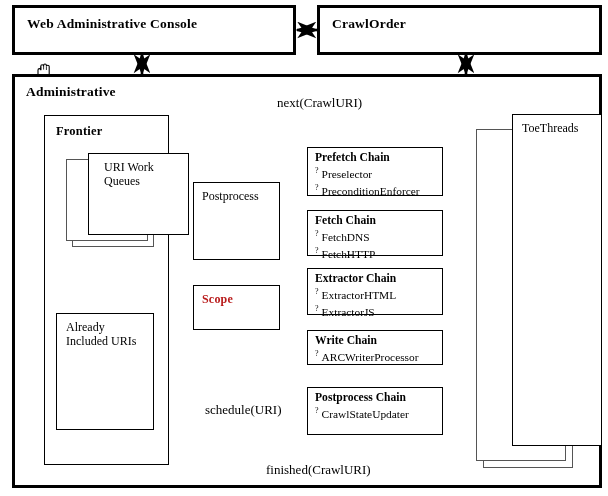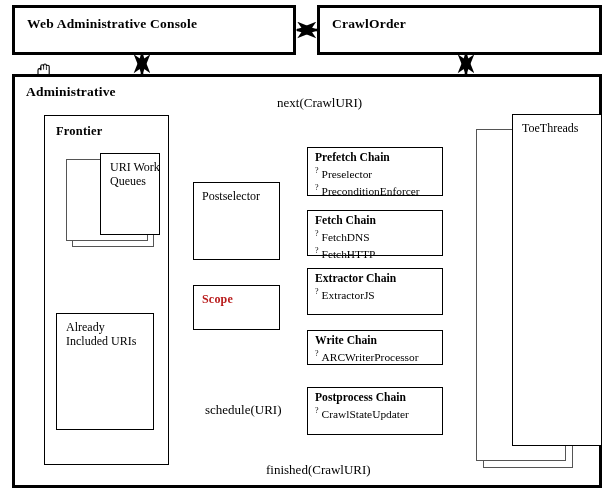--- a/index.html
+++ b/index.html
@@ -115,32 +115,32 @@
   </svg>
 
   <div class="box thick" style="left:12px;top:74px;width:590px;height:414px;"></div>
   <div class="lbl title-bold" style="left:26px;top:84px;">Administrative</div>
 
   <div class="box thin" style="left:44px;top:115px;width:125px;height:350px;border-width:1.6px;"></div>
   <div class="lbl title-bold" style="left:56px;top:124px;font-size:12.5px;">Frontier</div>
 
   <div class="stackshadow" style="left:72px;top:165px;width:82px;height:82px;"></div>
   <div class="stackshadow" style="left:66px;top:159px;width:82px;height:82px;"></div>
-  <div class="stacktop" style="left:56px;top:153px;width:60px;height:82px;">
+  <div class="stacktop" style="left:44px;top:153px;width:101px;height:82px;padding-left:6px;">
     <div class="cap">URI Work
 Queues</div>
   </div>
 
   <div class="box thin" style="left:56px;top:313px;width:98px;height:117px;border-width:1.4px;">
     <div class="boxcap" style="left:9px;top:6px;">Already
 Included URIs</div>
   </div>
 
   <div class="box thin" style="left:193px;top:182px;width:87px;height:78px;border-width:1.4px;">
-    <div class="boxcap" style="left:8px;top:6px;">Postselector</div>
+    <div class="boxcap" style="left:8px;top:6px;">Postprocess</div>
   </div>
 
   <div class="box thin" style="left:193px;top:285px;width:87px;height:45px;border-width:1.4px;">
     <div class="boxcap title-bold" style="left:8px;top:6px;font-size:12px;">Scope</div>
   </div>
 
   <div class="stackshadow" style="left:483px;top:136px;width:90px;height:332px;"></div>
   <div class="stackshadow" style="left:476px;top:129px;width:90px;height:332px;"></div>
   <div class="stacktop" style="left:468px;top:114px;width:90px;height:332px;">
     <div class="cap">ToeThreads</div>
@@ -158,20 +158,21 @@
     <div class="hd">Prefetch Chain</div>
     <ul>
       <li><span class="bul">?</span><span>Preselector</span></li>
       <li><span class="bul">?</span><span>PreconditionEnforcer</span></li>
     </ul>
   </div>
 
   <div class="chain" style="left:307px;top:268px;width:136px;height:47px;">
     <div class="hd">Extractor Chain</div>
     <ul>
+      <li><span class="bul">?</span><span>ExtractorHTML</span></li>
       <li><span class="bul">?</span><span>ExtractorJS</span></li>
     </ul>
   </div>
 
   <div class="chain" style="left:307px;top:330px;width:136px;height:35px;">
     <div class="hd">Write Chain</div>
     <ul>
       <li><span class="bul">?</span><span>ARCWriterProcessor</span></li>
     </ul>
   </div>

